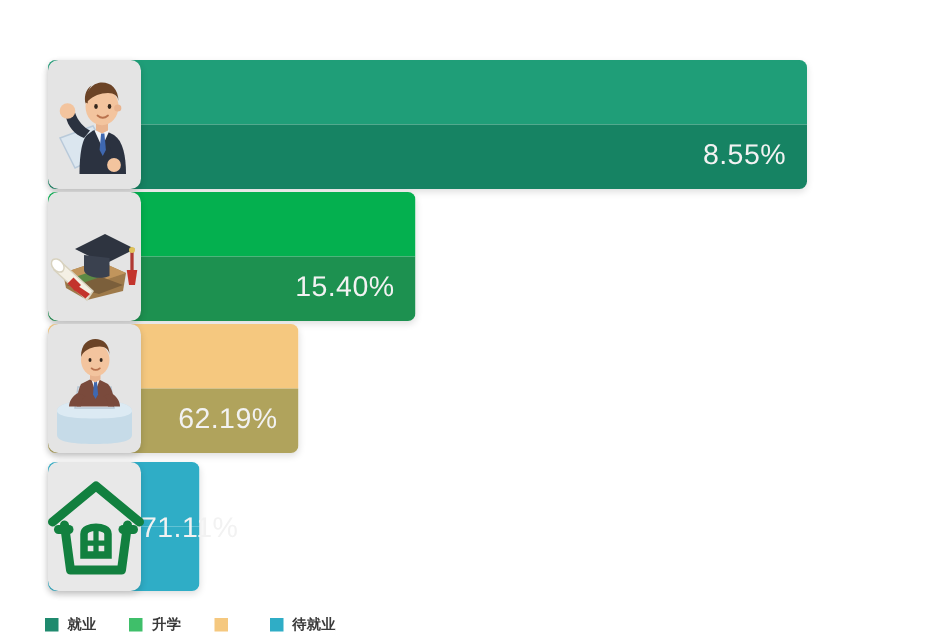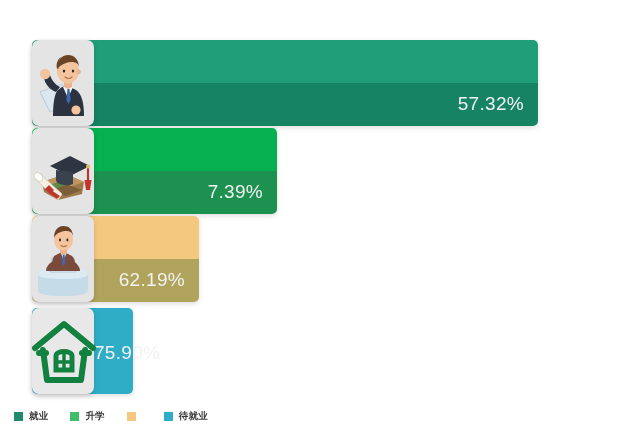--- a/index.html
+++ b/index.html
@@ -93,21 +93,21 @@
 
   
   .legend {
     position: absolute;
     left: 0;
     top: 406px;
     width: 623px;
     height: 20px;
     display: flex;
     align-items: center;
-    padding-left: 14px;
+    padding-left: 30px;
     box-sizing: border-box;
   }
   .legend-item {
     display: flex;
     align-items: center;
     margin-right: 22px;
     white-space: nowrap;
   }
   .legend-swatch {
     width: 9px;
@@ -124,21 +124,21 @@
 </style>
 </head>
 <body>
 
 <div class="chart-area">
 
   <div class="bar-row row-1">
     <div class="bar" id="bar1" style="width: 506px;">
       <div class="bar-top" id="bar1top" style="background: rgb(31, 158, 120);"></div>
       <div class="bar-bottom" id="bar1bot" style="background: rgb(22, 131, 99);"></div>
-      <span class="bar-value">57.32%</span>
+      <span class="bar-value">8.55%</span>
     </div>
     <div class="icon-tile">
       <svg class="icon-art" viewBox="0 0 62 86">
 
         <path d="M8 52 L30 44 L40 62 L18 72 Z" fill="#dbe6ef" stroke="#b9cada" stroke-width="1"></path>
 
         <path d="M26 50 C22 54 21 66 21 76 L52 76 C52 64 50 54 44 50 L36 46 L30 47 Z" fill="#2b3240"></path>
 
         <path d="M31 47 L36 58 L41 47 L36 45 Z" fill="#f2f4f7"></path>
 
@@ -165,21 +165,21 @@
         <path d="M44 52 C49 56 51 64 50 72 L43 72 C44 64 42 58 39 55 Z" fill="#2b3240"></path>
         <circle cx="44" cy="70" r="4.6" fill="#f3c49e"></circle>
       </svg>
     </div>
   </div>
 
   <div class="bar-row row-2">
     <div class="bar" id="bar2" style="width: 245px;">
       <div class="bar-top" id="bar2top" style="background: rgb(4, 176, 79);"></div>
       <div class="bar-bottom" id="bar2bot" style="background: rgb(29, 145, 80);"></div>
-      <span class="bar-value">7.39%</span>
+      <span class="bar-value">15.40%</span>
     </div>
     <div class="icon-tile">
       <svg class="icon-art" viewBox="0 0 62 86">
 
         <path d="M10 54 L34 46 L52 54 L50 66 L26 72 L12 64 Z" fill="#9e7a4a"></path>
         <path d="M10 54 L34 46 L52 54 L34 60 Z" fill="#c1955c"></path>
         <path d="M12 62 L34 56 L50 62 L34 68 Z" fill="#7b5f3b"></path>
 
         <path d="M14 58 L32 52 L34 57 L16 63 Z" fill="#5d8a45"></path>
 
@@ -235,21 +235,21 @@
         <path d="M42 46 C46 48 48 52 48 55 L40 55 C40 52 39 49 37 48 Z" fill="#7a4a3c"></path>
       </svg>
     </div>
   </div>
 
   <div class="bar-row row-4">
     <div class="bar" id="bar4" style="width: 101px;">
       <div class="bar-top" id="bar4top" style="background: rgb(47, 173, 198);"></div>
       <div class="bar-bottom" id="bar4bot" style="background: rgb(47, 173, 198);"></div>
     </div>
-    <span class="bar-value inset-left">75.90%</span>
+    <span class="bar-value inset-left">71.11%</span>
     <div class="icon-tile row4-tile">
       <svg class="icon-art" viewBox="0 0 62 86" style="overflow:visible">
         <g fill="none" stroke="#12803f" stroke-width="6" stroke-linecap="round" stroke-linejoin="round">
 
           <path d="M3 40 L32 16 L61 40"></path>
 
           <path d="M7 45 L14 45"></path>
           <path d="M50 45 L57 45"></path>
 
           <path d="M11 42 L15 72 L49 72 L53 42"></path>

